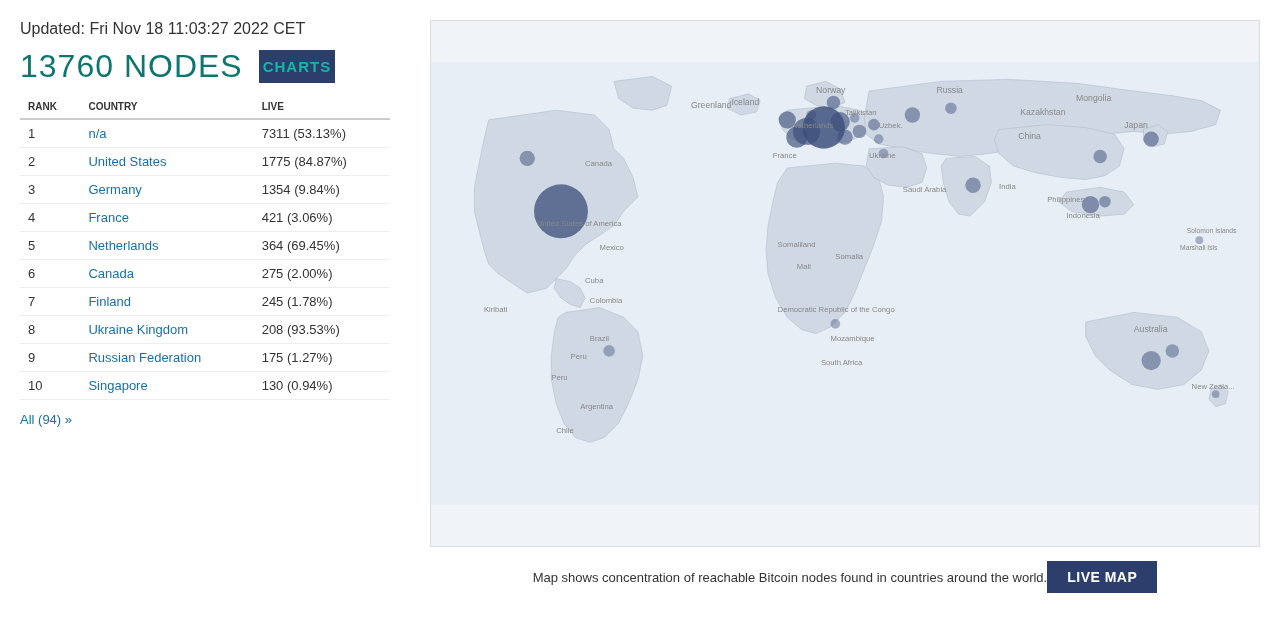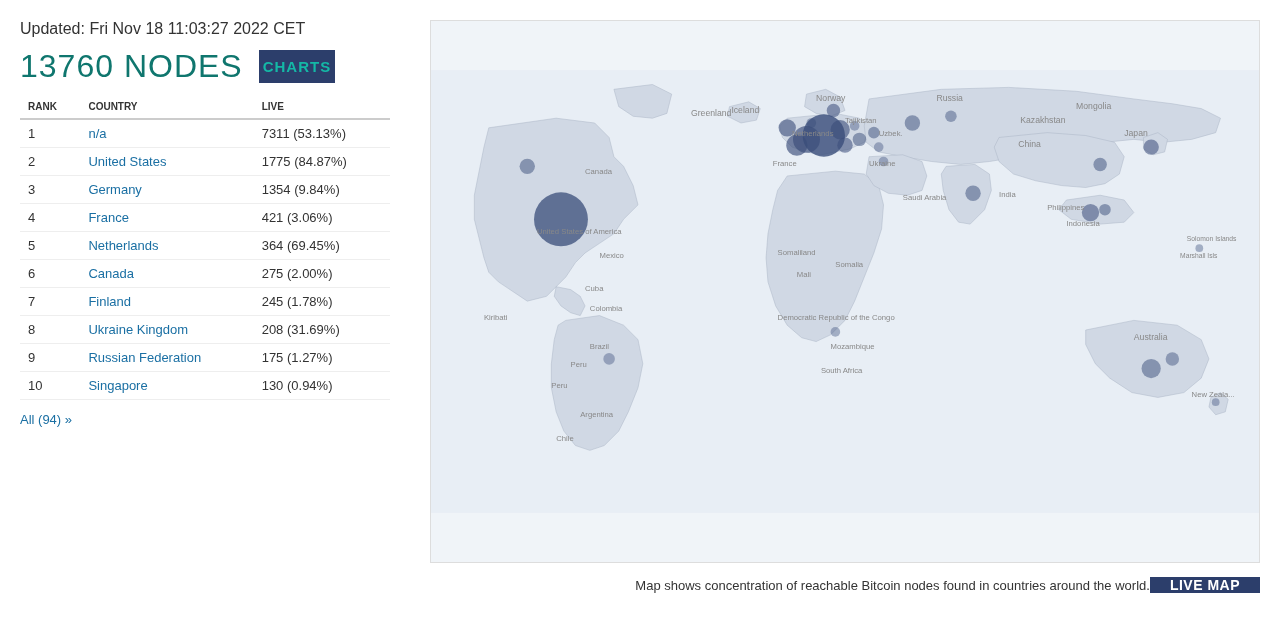--- a/index.html
+++ b/index.html
@@ -109,33 +109,33 @@
       overflow: hidden;
       min-height: 460px;
     }
     .map-svg {
       width: 100%;
       height: 100%;
     }
     .map-footer {
       display: flex;
       align-items: center;
-      justify-content: flex-end;
+      justify-content: center;
       margin-top: 10px;
       padding: 4px 0;
     }
     .map-caption {
       font-size: 13px;
       color: #333;
     }
     .live-map-button {
       background: #2c3e6b;
       color: #fff;
       border: none;
-      padding: 0 20px;
+      padding: 8px 20px;
       font-size: 14px;
       font-weight: bold;
       cursor: pointer;
       letter-spacing: 0.5px;
     }
   </style>
 </head>
 <body>
 
 <div class="container">
@@ -190,21 +190,21 @@
             <td>275 (2.00%)</td>
           </tr>
           <tr>
             <td>7</td>
             <td class="country-link">Finland</td>
             <td>245 (1.78%)</td>
           </tr>
           <tr>
             <td>8</td>
             <td class="country-link">Ukraine Kingdom</td>
-            <td>208 (31.69%)</td>
+            <td>208 (93.53%)</td>
           </tr>
           <tr>
             <td>9</td>
             <td class="country-link">Russian Federation</td>
             <td>175 (1.27%)</td>
           </tr>
           <tr>
             <td>10</td>
             <td class="country-link">Singapore</td>
             <td>130 (0.94%)</td>

